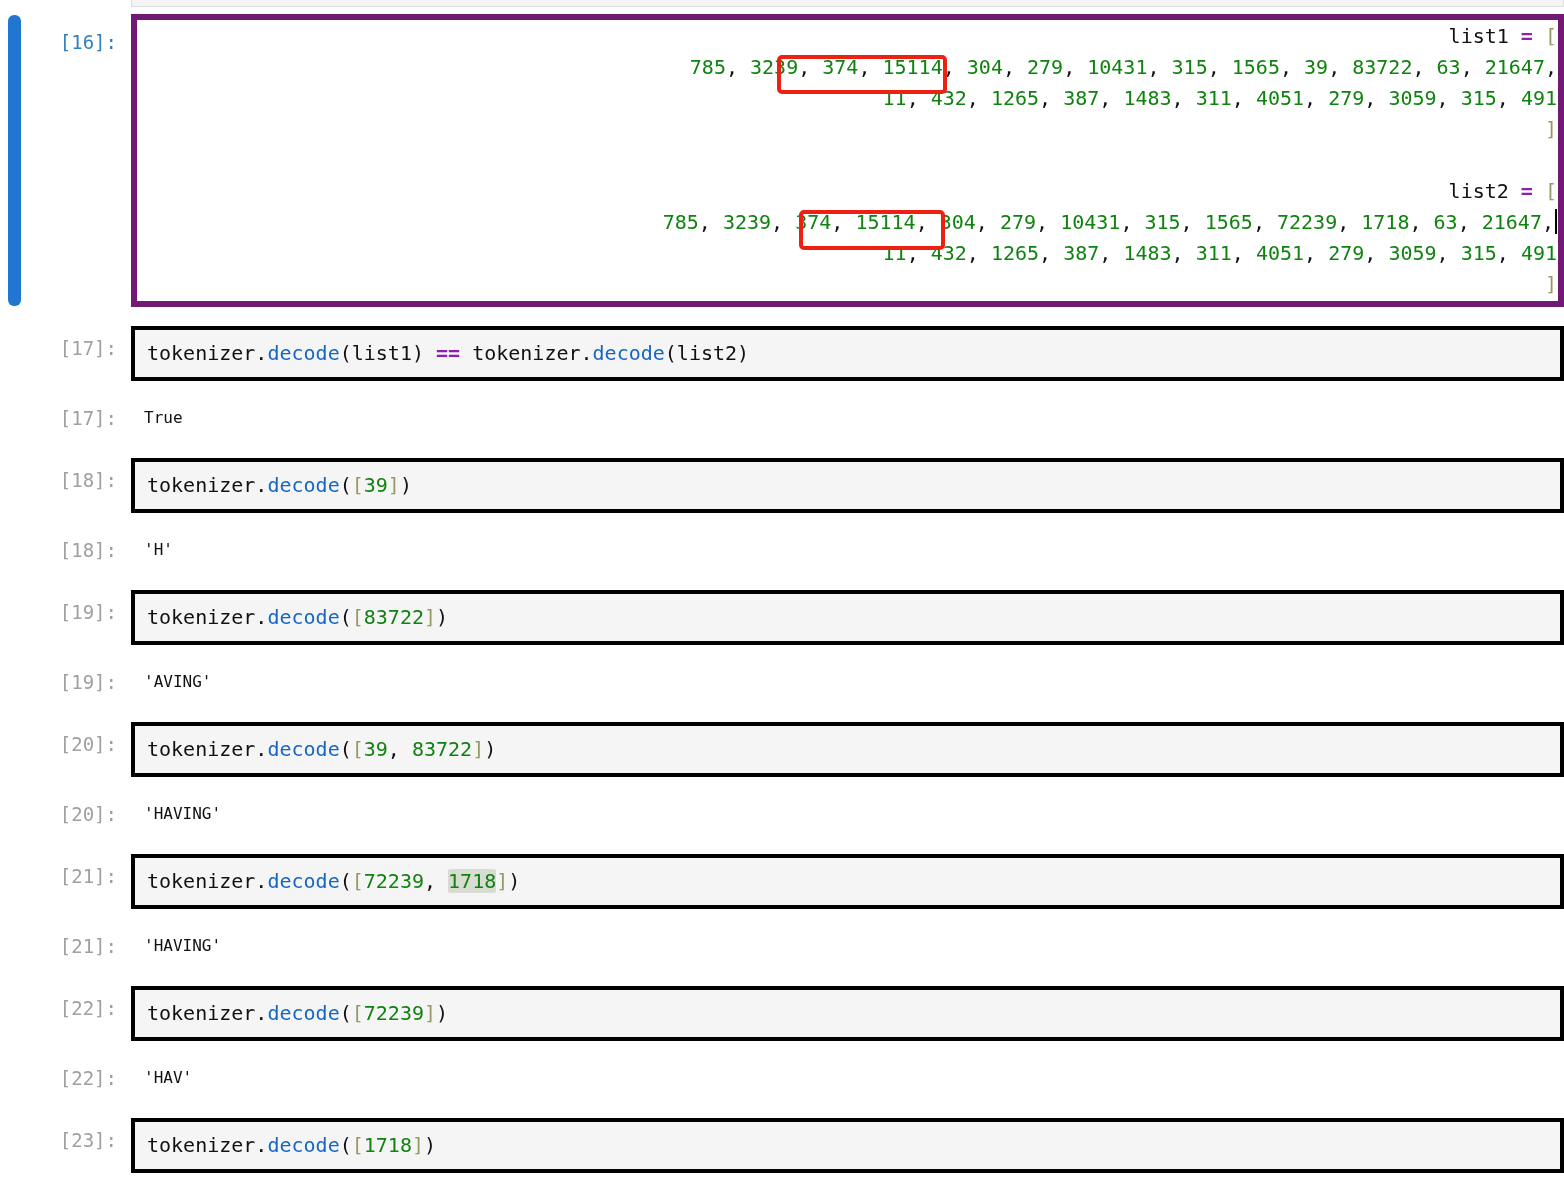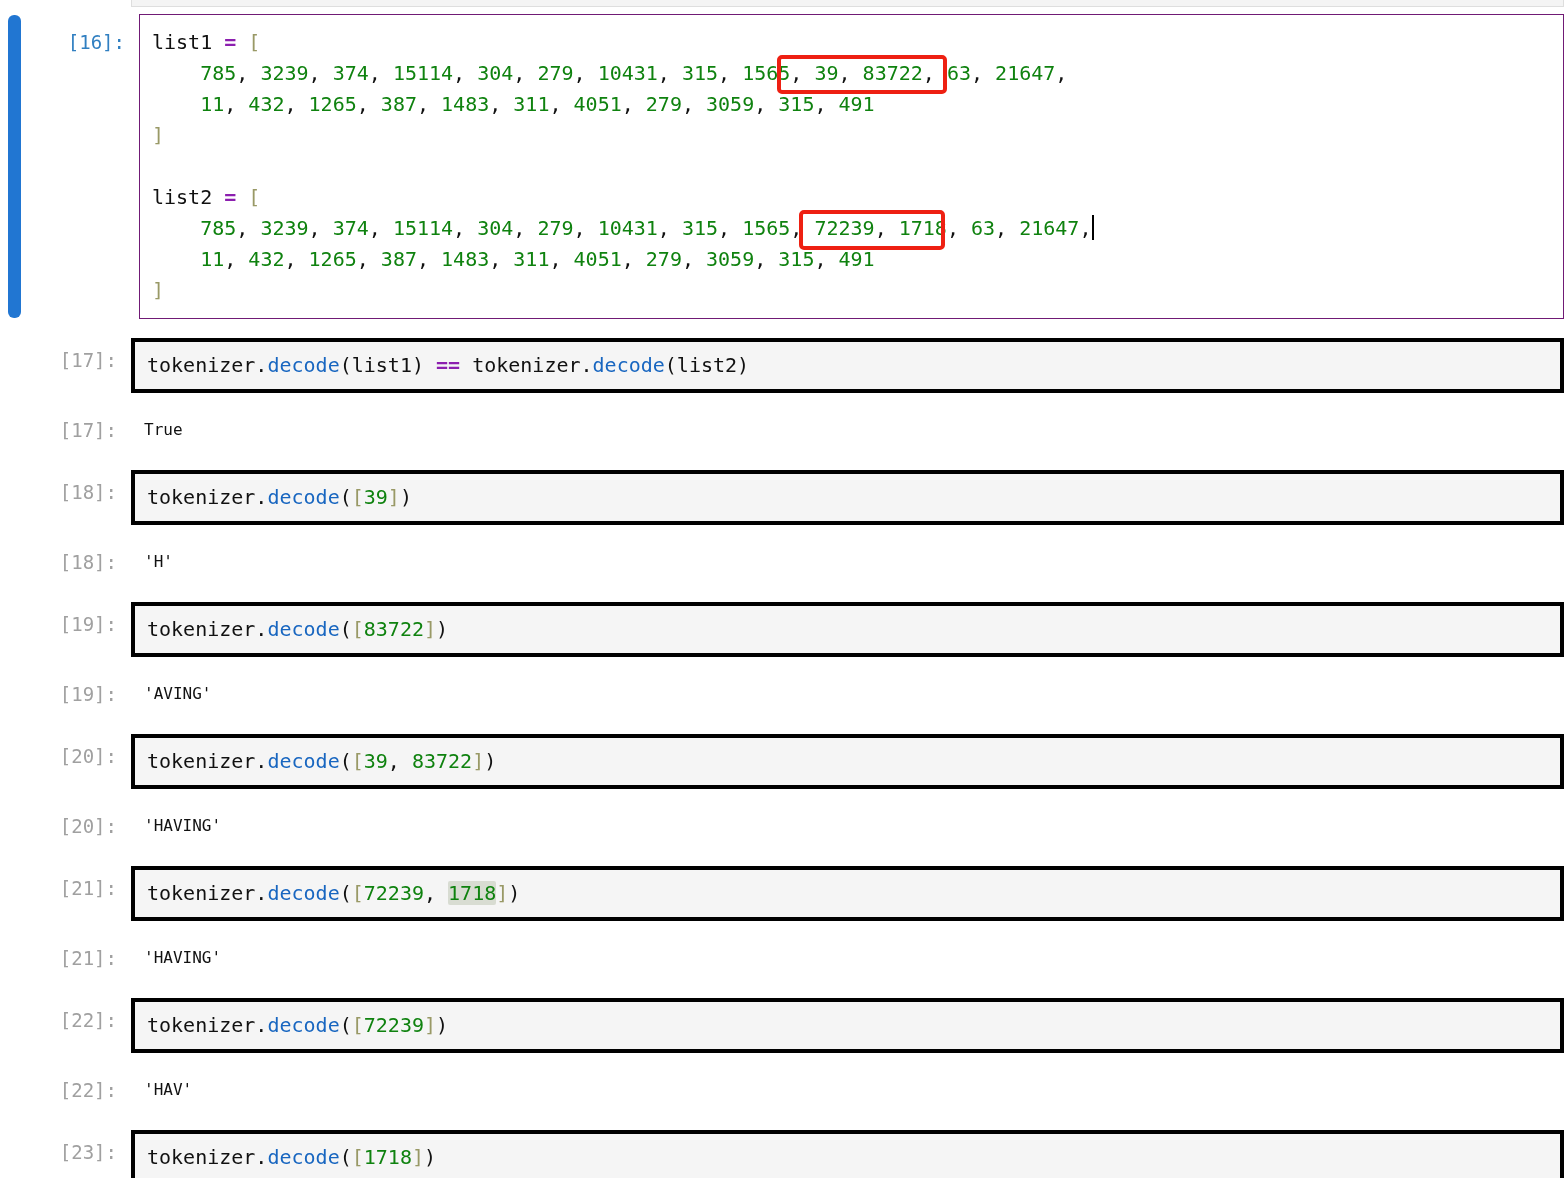--- a/index.html
+++ b/index.html
@@ -26,33 +26,33 @@
 
   .prompt {
     flex: 0 0 131px;
     text-align: right;
     padding: 7px 14px 0 0;
     font-size: 19px;
     line-height: 31px;
     color: var(--prompt, #a0a0a0);
     white-space: nowrap;
   }
-  .multi .prompt { padding-top: 13px; margin-left: 8px; }
+  .multi .prompt { padding-top: 13px; }
   .p-active { color: var(--prompt-active, #307fc1); }
   .output-row .prompt { padding-top: 0; line-height: 32px; }
 
   .editor {
     flex: 1 1 auto;
     font-size: 20px;
     line-height: 31px;
     color: #111;
     white-space: pre;
     overflow: hidden;
   }
-  .ed-active { background: #ffffff; border: 1px solid #701a75; padding: 12px; }
+  .ed-active { background: #ffffff; border: 6px solid #701a75; padding: 1px; text-align: right; }
   .ed-idle   { background: #f5f5f5; border: 4px solid #000000; padding: 8px 12px; }
 
   .outtext {
     padding-left: 13px;
     font-size: 16px;
     line-height: 32px;
     color: #111;
     white-space: pre;
   }
 

